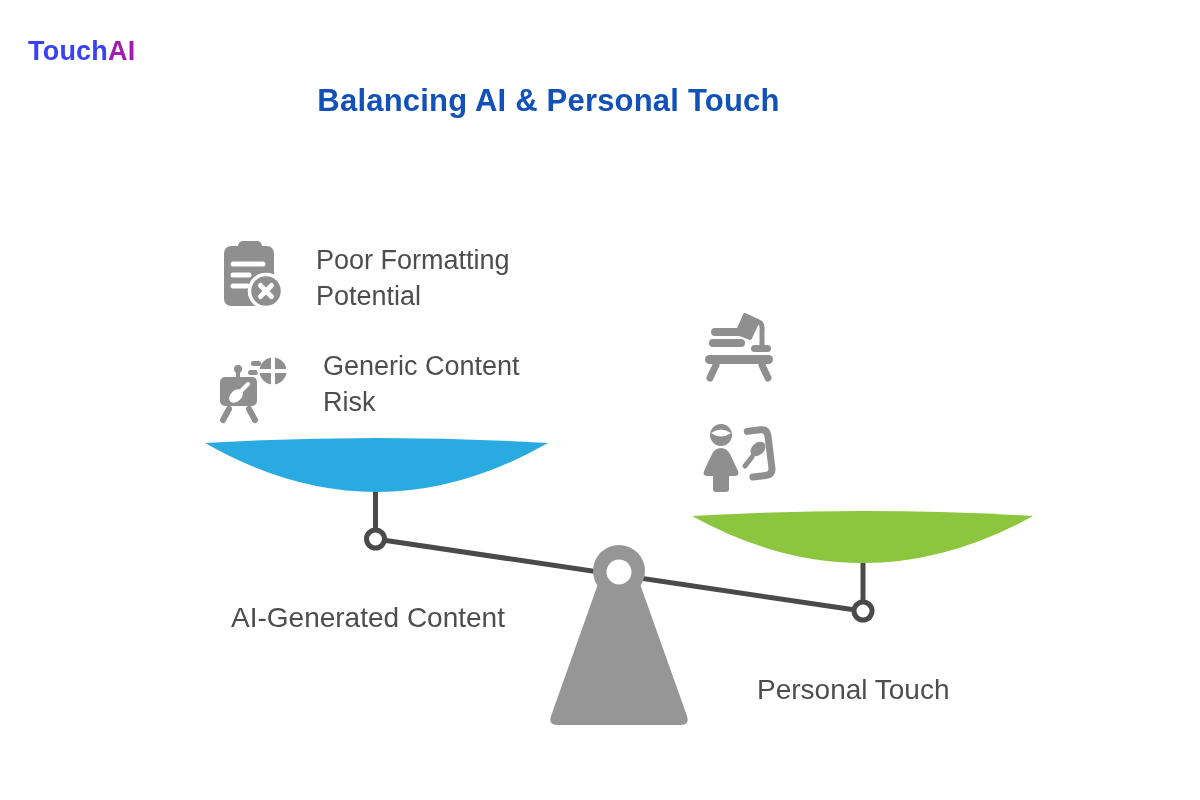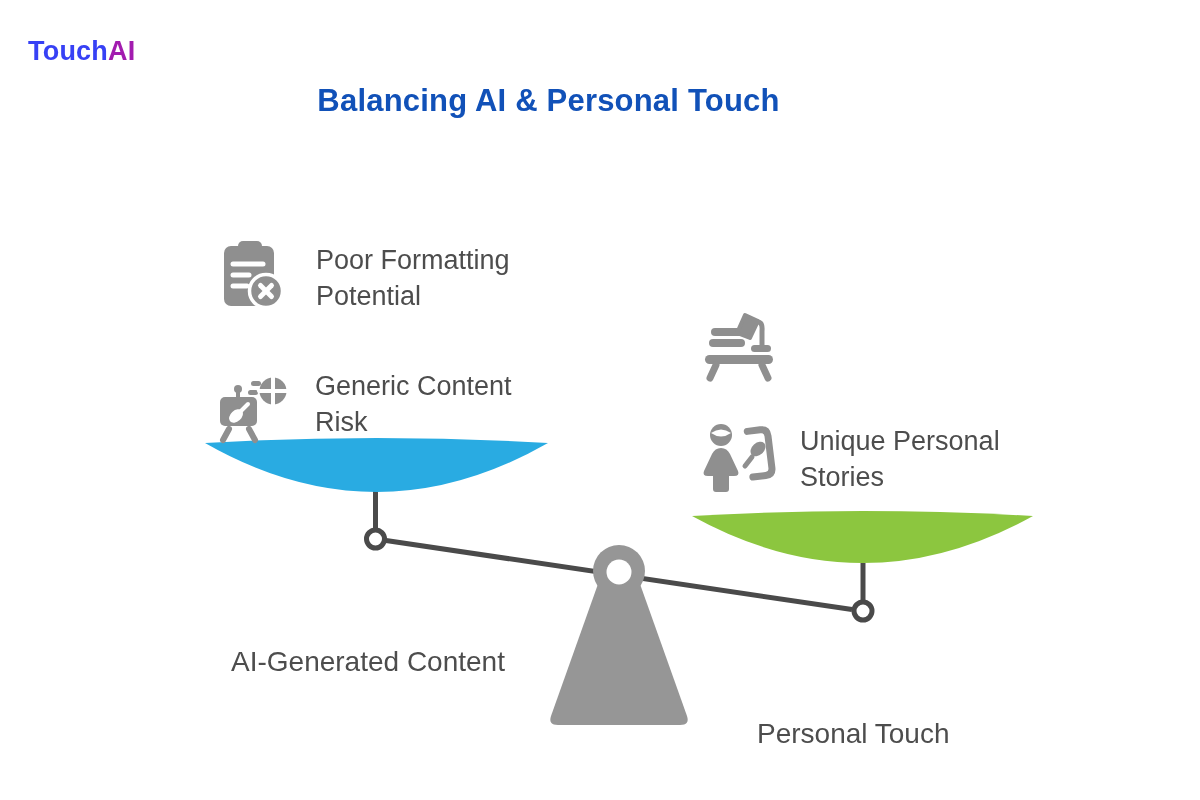--- a/index.html
+++ b/index.html
@@ -18,28 +18,28 @@
     font-size:31px;font-weight:700;color:#1151B8;letter-spacing:0.2px;
   }
   .scale-svg{position:absolute;left:0;top:0;width:1200px;height:800px;}
   .feature{position:absolute;display:flex;align-items:flex-start;}
   .feature .icon-box{flex:0 0 auto;}
   .feature .txt{
     font-size:27px;line-height:36px;color:#4D4D4D;margin-top:2px;
   }
   .item1{left:216px;top:240px;}
   .item1 .txt{margin-left:28px;width:240px;}
-  .item2{left:211px;top:366px;}
+  .item2{left:211px;top:346px;gap:8px;}
   .item2 .txt{margin-left:26px;width:240px;}
   .item3{left:701px;top:311px;}
   .item3 .txt{margin-left:24px;width:210px;}
   .item4{left:700px;top:421px;}
   .item4 .txt{margin-left:24px;width:240px;}
   .pan-label{
-    position:absolute;font-size:28px;color:#4D4D4D;white-space:nowrap;margin-top:44px;
+    position:absolute;font-size:28px;color:#4D4D4D;white-space:nowrap;
   }
   .label-left{left:231px;top:602px;}
   .label-right{left:757px;top:674px;text-align:center;}
 </style>
 </head>
 <body>
 
 <div class="logo">
   <span class="p1">Touch</span><span class="p2">AI</span>
 </div>
@@ -135,17 +135,16 @@
   <span class="icon-box">
     <svg width="76" height="74" viewBox="0 0 76 74">
       <circle cx="21" cy="14" r="11" fill="#8F8F8F"></circle>
       <path d="M 11 12 Q 21 5 31 12 Q 21 19 11 12 Z" fill="#ffffff"></path>
       <path d="M 21 27 Q 27 27 30 33 L 38 50 Q 40 55 34 55 L 29 55 L 29 68 Q 29 71 26 71 L 16 71 Q 13 71 13 68 L 13 55 L 8 55 Q 2 55 4 50 L 12 33 Q 15 27 21 27 Z" fill="#8F8F8F"></path>
       <path d="M 50 9 L 63 9 Q 70 9 70 16 L 70 48 Q 70 55 63 55 L 50 55" fill="none" stroke="#8F8F8F" stroke-width="7" stroke-linecap="round" transform="rotate(-7 60 32)"></path>
       <line x1="45" y1="45" x2="52" y2="36" stroke="#8F8F8F" stroke-width="5" stroke-linecap="round"></line>
       <ellipse cx="58" cy="28" rx="8.5" ry="6" fill="#8F8F8F" transform="rotate(-42 58 28)"></ellipse>
     </svg>
   </span>
-  <div class="txt">Unique Personal Stories</div>
 </div>
 
 <div class="pan-label label-left">AI-Generated Content</div>
 <div class="pan-label label-right">Personal Touch</div>
 
 </body></html>

